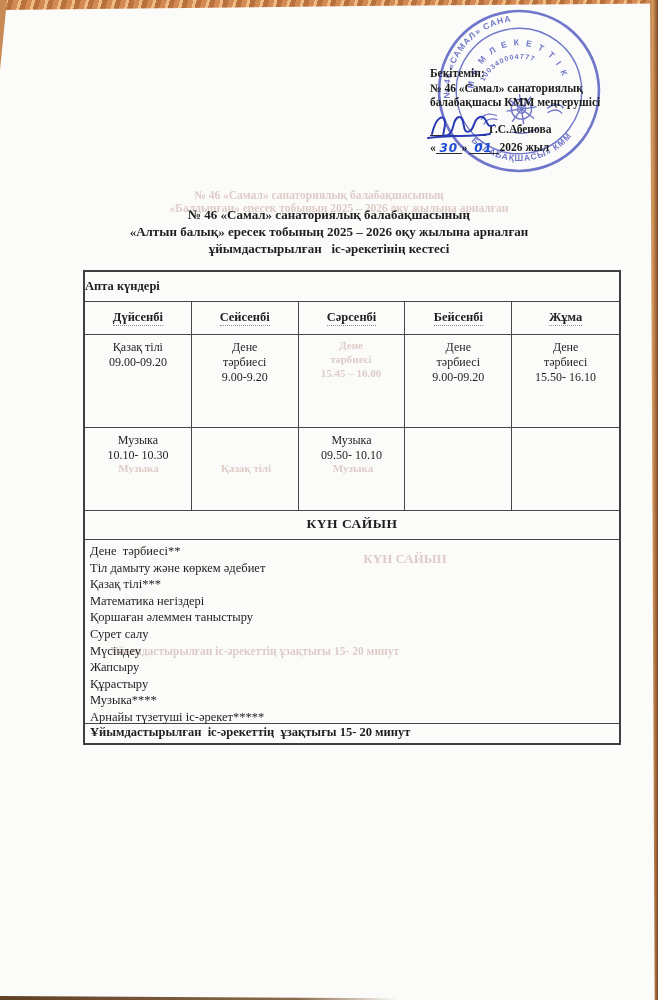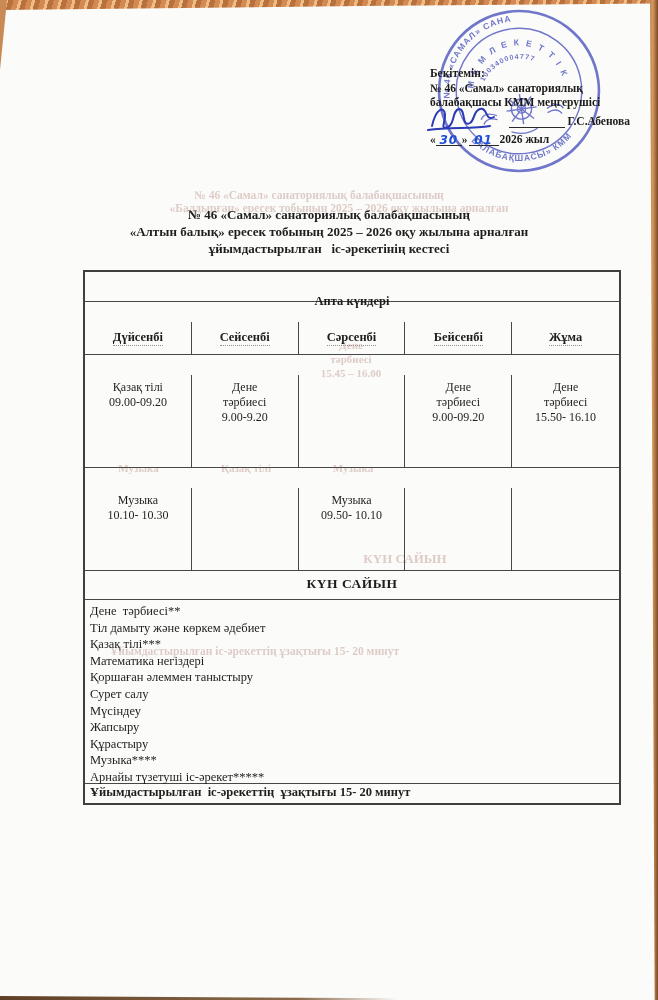--- a/index.html
+++ b/index.html
@@ -44,21 +44,21 @@
     mix-blend-mode:multiply;
   }
   .stamp text{fill:#3b45bd;font-family:"Liberation Sans","DejaVu Sans",sans-serif;font-weight:bold;}
   .stamp .ring{stroke:#3b45bd;fill:none;}
 
   
   .approval{
     position:absolute;left:430px;top:66px;width:200px;
     font-size:11.5px;font-weight:600;line-height:14.5px;color:#1b1b1b;
   }
-  .approval .sig-line{margin-top:4px;height:18px;text-align:right;}
+  .approval .sig-line{margin-top:12px;height:18px;}
   .blank{
     display:inline-block;border-bottom:1px solid #2a2a2a;height:12px;
     vertical-align:bottom;text-align:center;
   }
   .blank.b-sig{width:56px;}
   .blank.b-day{width:26px;}
   .blank.b-month{width:30px;margin:0 1px;}
   .hand{
     color:#1d4ed8;font-style:italic;
     font-family:"DejaVu Sans","Liberation Sans",sans-serif;
@@ -90,22 +90,22 @@
   .g6{top:551px;left:300px;width:210px;font-size:13px;}
   .g7{top:645px;left:110px;width:390px;font-size:11.5px;text-align:left;}
 
   
   .schedule{
     position:absolute;left:83px;top:270px;width:534px;
     border:2px solid #3f3f3f;background:transparent;
   }
   .schedule *{box-sizing:border-box;}
   .t-row{border-bottom:1.5px solid #474747;}
-  .t-header{height:30px;text-align:center;font-weight:bold;font-size:12.5px;padding-top:22px;}
-  .t-grid{display:grid;grid-template-columns:repeat(5,1fr);margin-top:20px;}
+  .t-header{height:30px;text-align:left;font-weight:bold;font-size:12.5px;padding-top:7px;}
+  .t-grid{display:grid;grid-template-columns:repeat(5,1fr);}
   .t-grid>div{border-right:1.5px solid #474747;}
   .t-grid>div:last-child{border-right:none;}
   .t-days{height:33px;}
   .t-days>div{text-align:center;font-weight:bold;font-size:12.5px;padding-top:8px;}
   .day-word{border-bottom:1px dotted #909090;padding-bottom:1px;}
   .t-r1{height:93px;}
   .t-r2{height:83px;}
   .cell{
     text-align:center;font-size:12px;line-height:15px;
     padding-top:5px;white-space:pre-line;

